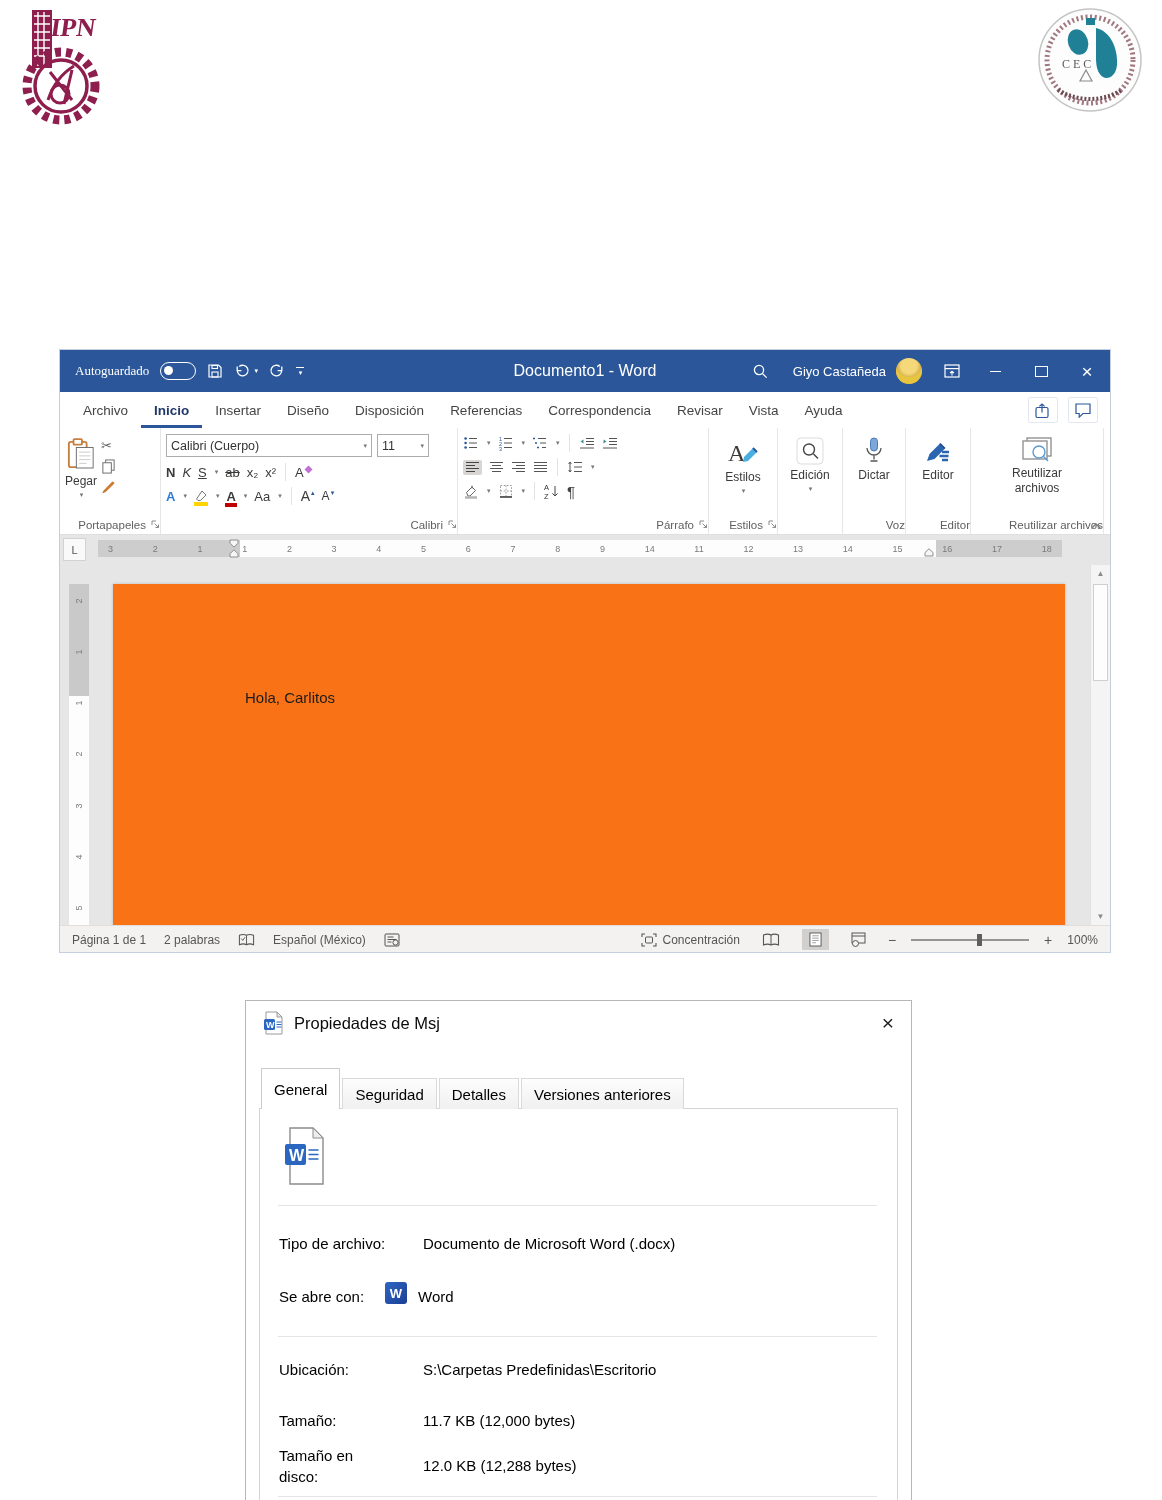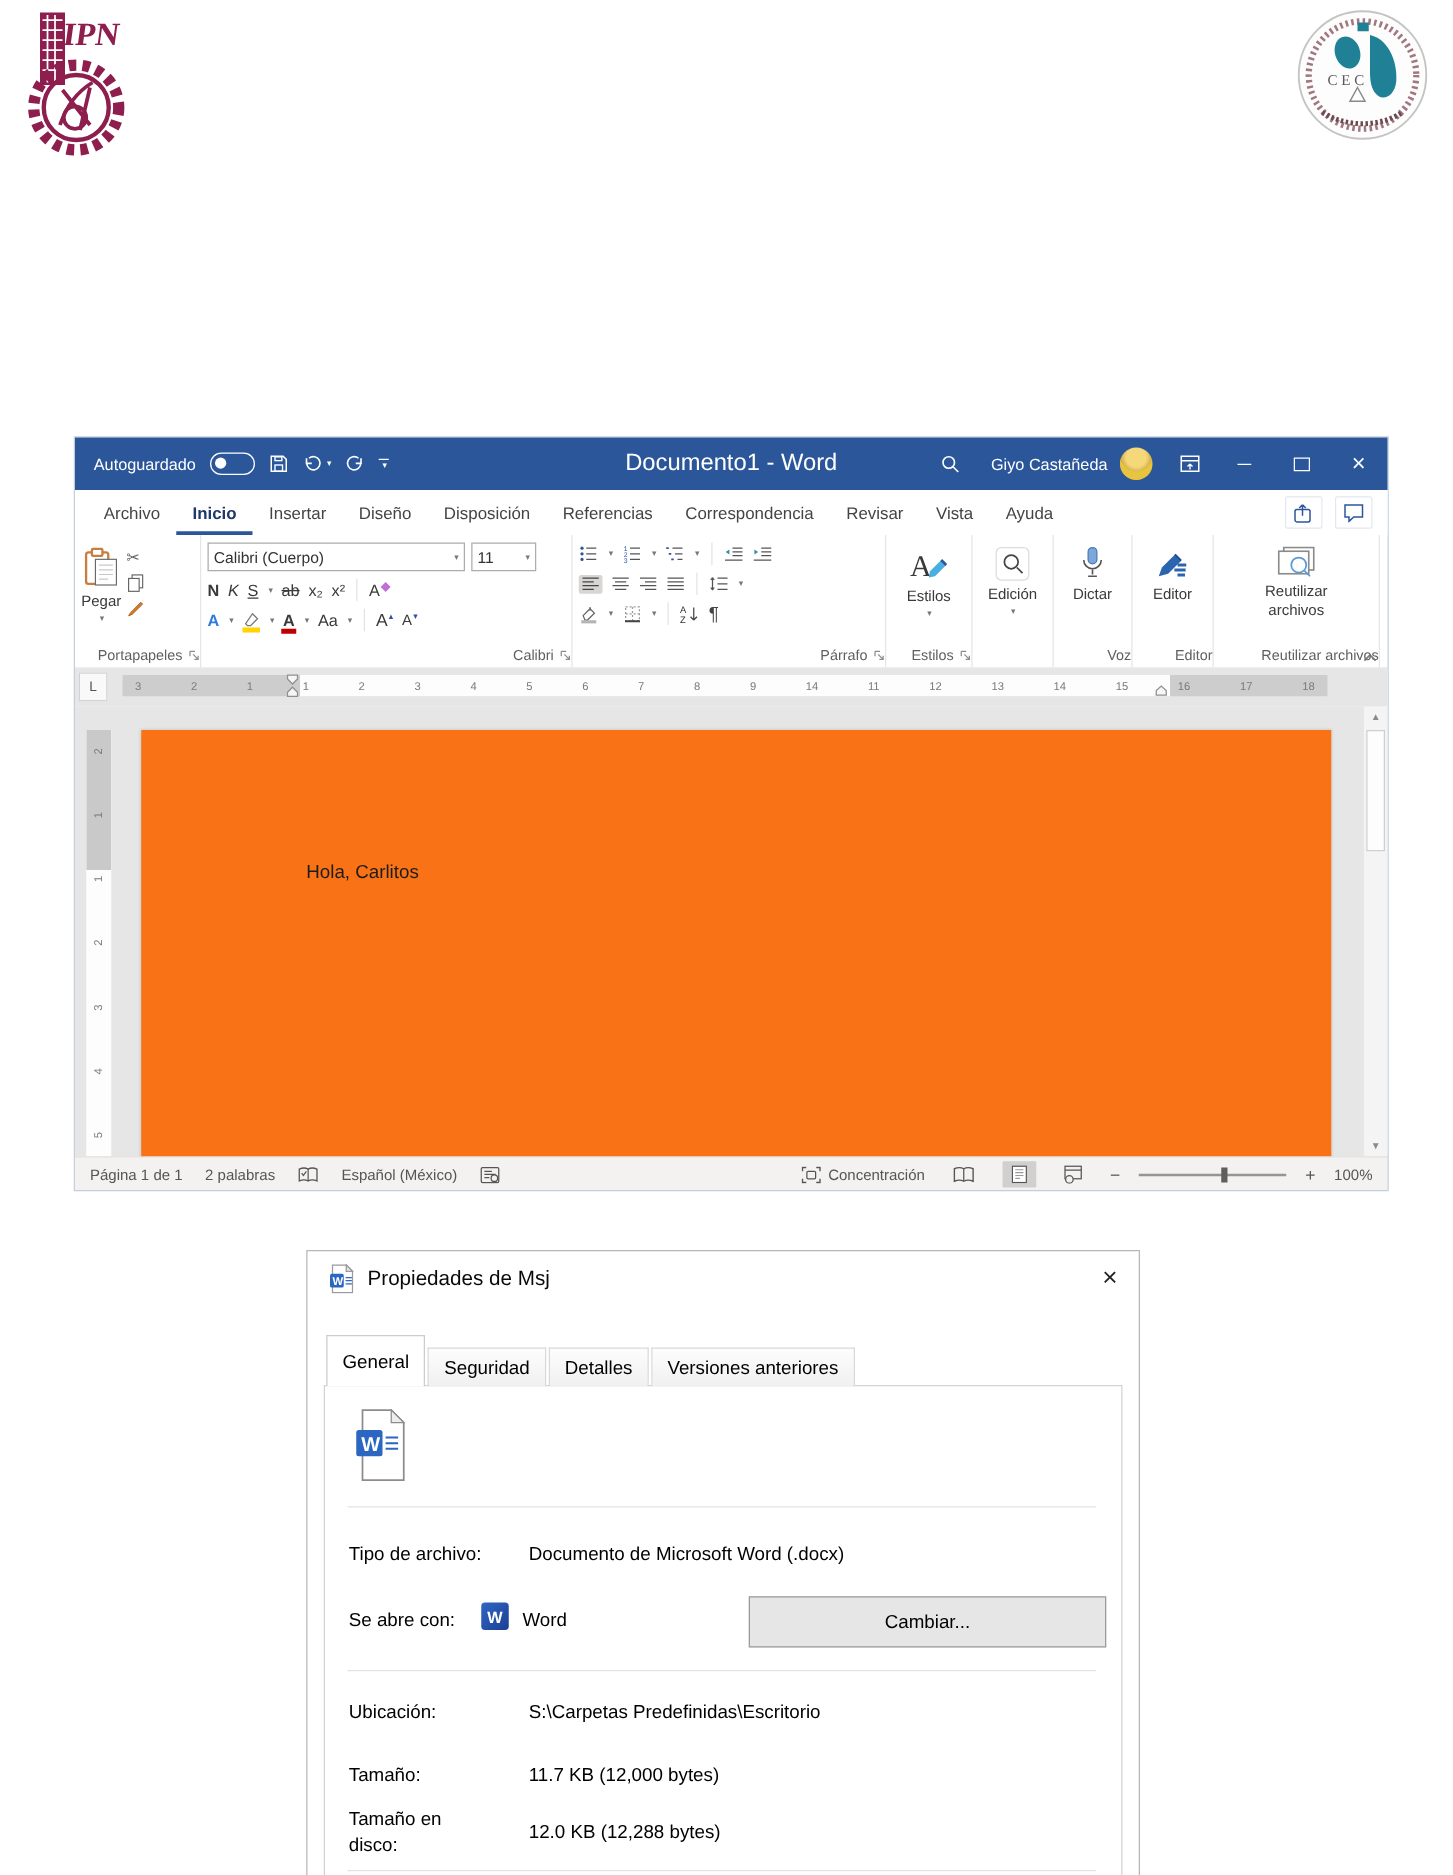--- a/index.html
+++ b/index.html
@@ -9,26 +9,26 @@
 
   
   #ipn-logo{left:20px;top:4px;}
   #seal-logo{left:1036px;top:6px;}
 
   
   #word{left:60px;top:350px;width:1050px;height:602px;outline:1px solid #c3cede;background:#fff;}
 
   
   .titlebar{height:42px;background:#2b579a;display:flex;align-items:center;color:#fff;font-size:13px;position:relative;}
-  .qat{display:flex;align-items:center;gap:11px;padding-left:15px;}
+  .qat{display:flex;align-items:center;gap:11px;padding-left:15px;font-family:Liberation Serif, serif;}
   .tgl{width:34px;height:16px;border:1px solid #fff;border-radius:9px;position:relative;}
   .tgl::after{content:'';position:absolute;left:3px;top:2.5px;width:9px;height:9px;border-radius:50%;background:#fff;}
   .qat-chevron{display:flex;flex-direction:column;align-items:center;font-size:8px;line-height:6px;}
   .qat-chevron i{display:block;width:8px;border-top:1.4px solid #fff;margin-bottom:2px;}
-  .tb-title{position:absolute;left:50%;transform:translateX(-50%);font-size:19px;white-space:nowrap;}
+  .tb-title{position:absolute;left:50%;transform:translateX(-50%);font-size:16px;white-space:nowrap;}
   .tb-right{margin-left:auto;display:flex;align-items:center;height:100%;}
   .tb-right .pad{padding:0 12px;display:flex;align-items:center;}
   .avatar{width:26px;height:26px;border-radius:50%;margin:0 10px;
     background:radial-gradient(circle at 50% 30%,#f5d879 0 35%,#caa23e 60%,#7e5d22 100%);
     box-shadow:inset 0 -7px 0 #e7c53f;}
   .winbtn{width:46px;height:100%;display:flex;align-items:center;justify-content:center;font-size:16px;}
   .min-glyph{display:block;width:11px;border-top:1.4px solid #fff;}
   .max-glyph{display:block;width:11px;height:9px;border:1.4px solid #fff;}
   .close-glyph{font-size:19px;font-weight:300;line-height:1;}
 
@@ -687,21 +687,20 @@
     <div class="psep" style="top:96px"></div>
 
     <span class="plabel" style="top:126px">Tipo de archivo:</span>
     <span class="pvalue" style="top:126px">Documento de Microsoft Word (.docx)</span>
 
     <span class="plabel" style="top:179px">Se abre con:</span>
     <span class="abs" style="left:125px;top:173px">
         <span class="wapp">W</span>
       </span>
     <span class="pvalue" style="left:158px;top:179px">Word</span>
-    <span class="pbtn">Cambiar...</span>
 
     <div class="psep" style="top:227px"></div>
 
     <span class="plabel" style="top:252px">Ubicación:</span>
     <span class="pvalue" style="top:252px">S:\Carpetas Predefinidas\Escritorio</span>
 
     <span class="plabel" style="top:303px">Tamaño:</span>
     <span class="pvalue" style="top:303px">11.7 KB (12,000 bytes)</span>
 
     <span class="plabel" style="top:336px;width:115px;line-height:1.4">Tamaño en disco:</span>

